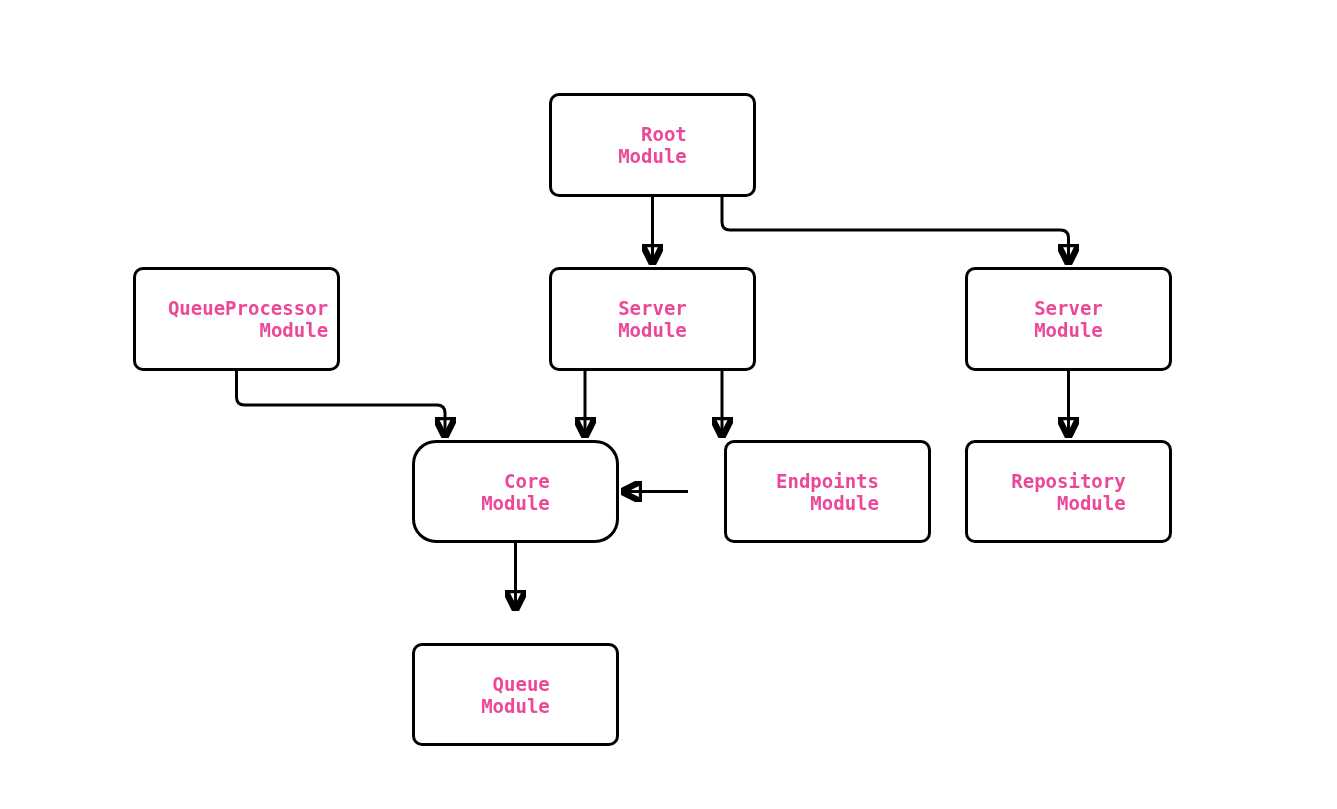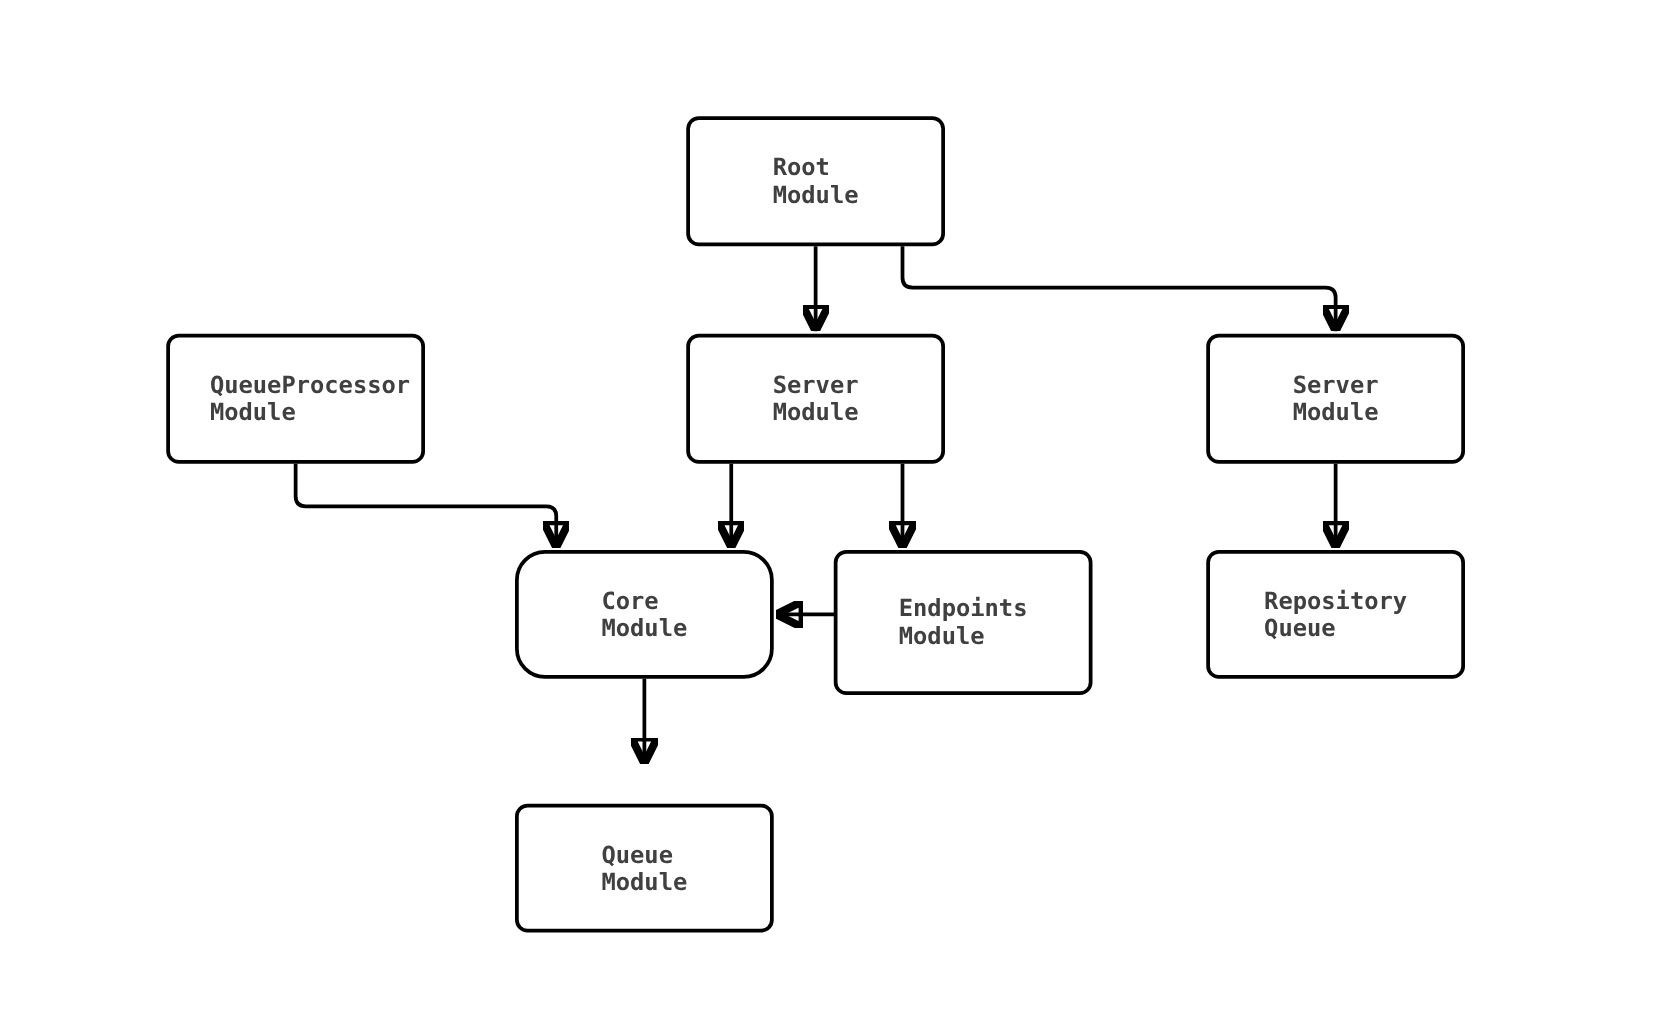--- a/index.html
+++ b/index.html
@@ -34,33 +34,33 @@
     height: 104px;
     background: #ffffff;
     border: 3px solid #000000;
     border-radius: 10px;
     display: flex;
     align-items: center;
     justify-content: center;
   }
   .node .label {
     white-space: pre-line;
-    text-align: left;
+    text-align: right;
     font-weight: bold;
     font-size: 19px;
     line-height: 22px;
-    color: #404040;
+    color: #ec4899;
   }
   
   .pos-root          { left: 549px;  top: 93px;  }
   .pos-queueprocessor{ left: 133px;  top: 267px; padding-left: 23px; }
   .pos-server        { left: 549px;  top: 267px; }
   .pos-global        { left: 965px;  top: 267px; }
   .pos-core          { left: 412px;  top: 440px; height: 103px; border-radius: 24px; }
-  .pos-endpoints     { left: 667px;  top: 440px; height: 116px; }
+  .pos-endpoints     { left: 724px;  top: 440px; height: 103px; }
   .pos-repository    { left: 965px;  top: 440px; height: 103px; }
   .pos-queue         { left: 412px;  top: 643px; height: 103px; }
 </style>
 </head>
 <body>
 
 <div class="canvas">
 
   <svg class="edges-layer" width="1337" height="809" viewBox="0 0 1337 809" xmlns="http://www.w3.org/2000/svg">
     <defs>
@@ -103,21 +103,21 @@
 Module</span>
   </div>
 
   <div class="node pos-endpoints">
     <span class="label">Endpoints
 Module</span>
   </div>
 
   <div class="node pos-repository">
     <span class="label">Repository
-Queue</span>
+Module</span>
   </div>
 
   <div class="node pos-queue">
     <span class="label">Queue
 Module</span>
   </div>
 
 </div>
 
 </body></html>

